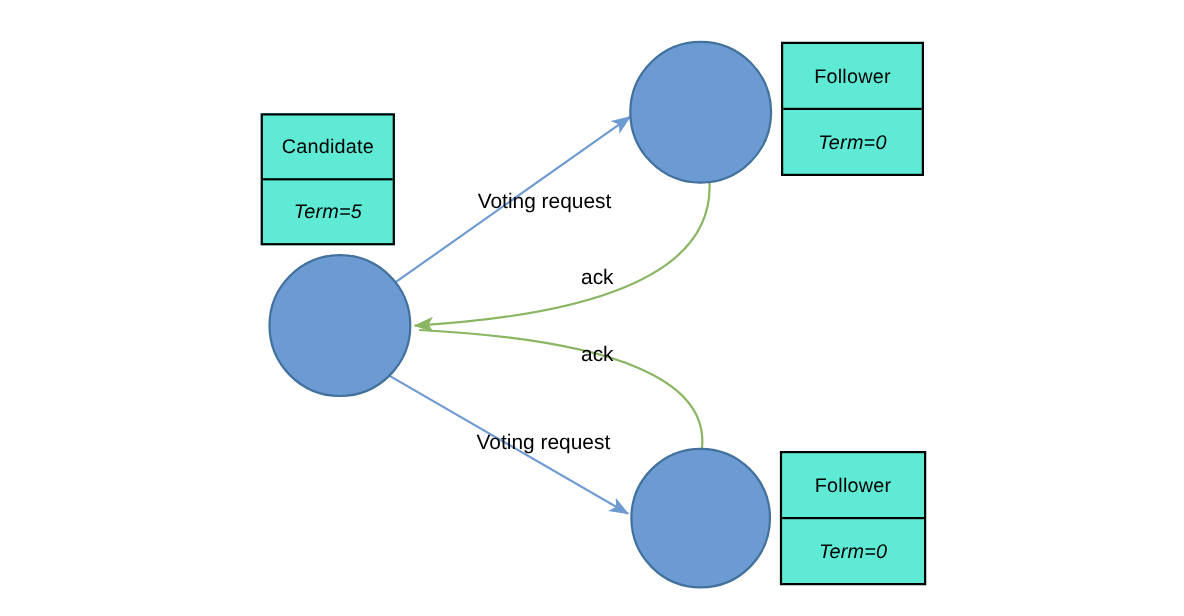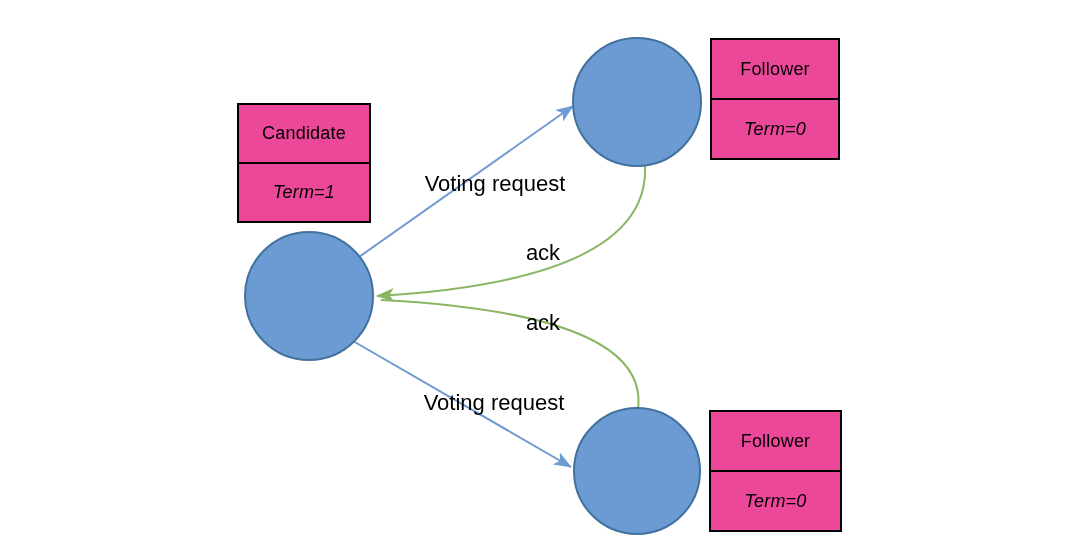--- a/index.html
+++ b/index.html
@@ -17,21 +17,21 @@
   }
   .diagram-svg {
     position: absolute;
     left: 0;
     top: 0;
     width: 1076px;
     height: 560px;
   }
   .node-box {
     position: absolute;
-    background: #ec4899;
+    background: #5eead4;
     border: 2px solid #000000;
     display: flex;
     flex-direction: column;
     box-sizing: border-box;
   }
   .node-box .cell {
     flex: 1;
     display: flex;
     align-items: center;
     justify-content: center;
@@ -39,21 +39,21 @@
     color: #000000;
     letter-spacing: 0.2px;
   }
   .node-box .cell + .cell {
     border-top: 2px solid #000000;
     font-style: italic;
   }
   .edge-label {
     position: absolute;
     transform: translate(-50%, -50%);
-    font-size: 22px;
+    font-size: 19px;
     color: #000000;
     white-space: nowrap;
   }
 </style>
 </head>
 <body>
 
 <div class="canvas">
 
   <svg class="diagram-svg" viewBox="0 0 1076 560" xmlns="http://www.w3.org/2000/svg">
@@ -70,23 +70,23 @@
     <line x1="353" y1="341" x2="571" y2="467" stroke-width="2" fill="none" marker-end="url(#arrow-blue)" stroke="#6f9ad2"></line>
 
     <path d="M 645,166 Q 650,280 377,296" stroke-width="2" fill="none" marker-end="url(#arrow-green)" stroke="#8ab563"></path>
     <path d="M 381,300 Q 650,314 638,409" stroke-width="2" fill="none" stroke="#8ab563"></path>
 
     <circle cx="309" cy="296" r="64" stroke-width="2" fill="#6b9bd2" stroke="#41719c"></circle>
     <circle cx="637" cy="102" r="64" stroke-width="2" fill="#6b9bd2" stroke="#41719c"></circle>
     <circle cx="637" cy="471" r="63" stroke-width="2" fill="#6b9bd2" stroke="#41719c"></circle>
   </svg>
 
-  <div class="node-box" style="left:237px; top:103px; width:134px; height:120px;">
+  <div class="node-box" style="left:237px; top:103px; width:122px; height:120px;">
     <div class="cell">Candidate</div>
-    <div class="cell">Term=1</div>
+    <div class="cell">Term=5</div>
   </div>
 
   <div class="node-box" style="left:710px; top:38px; width:130px; height:122px;">
     <div class="cell">Follower</div>
     <div class="cell">Term=0</div>
   </div>
 
   <div class="node-box" style="left:709px; top:410px; width:133px; height:122px;">
     <div class="cell">Follower</div>
     <div class="cell">Term=0</div>

